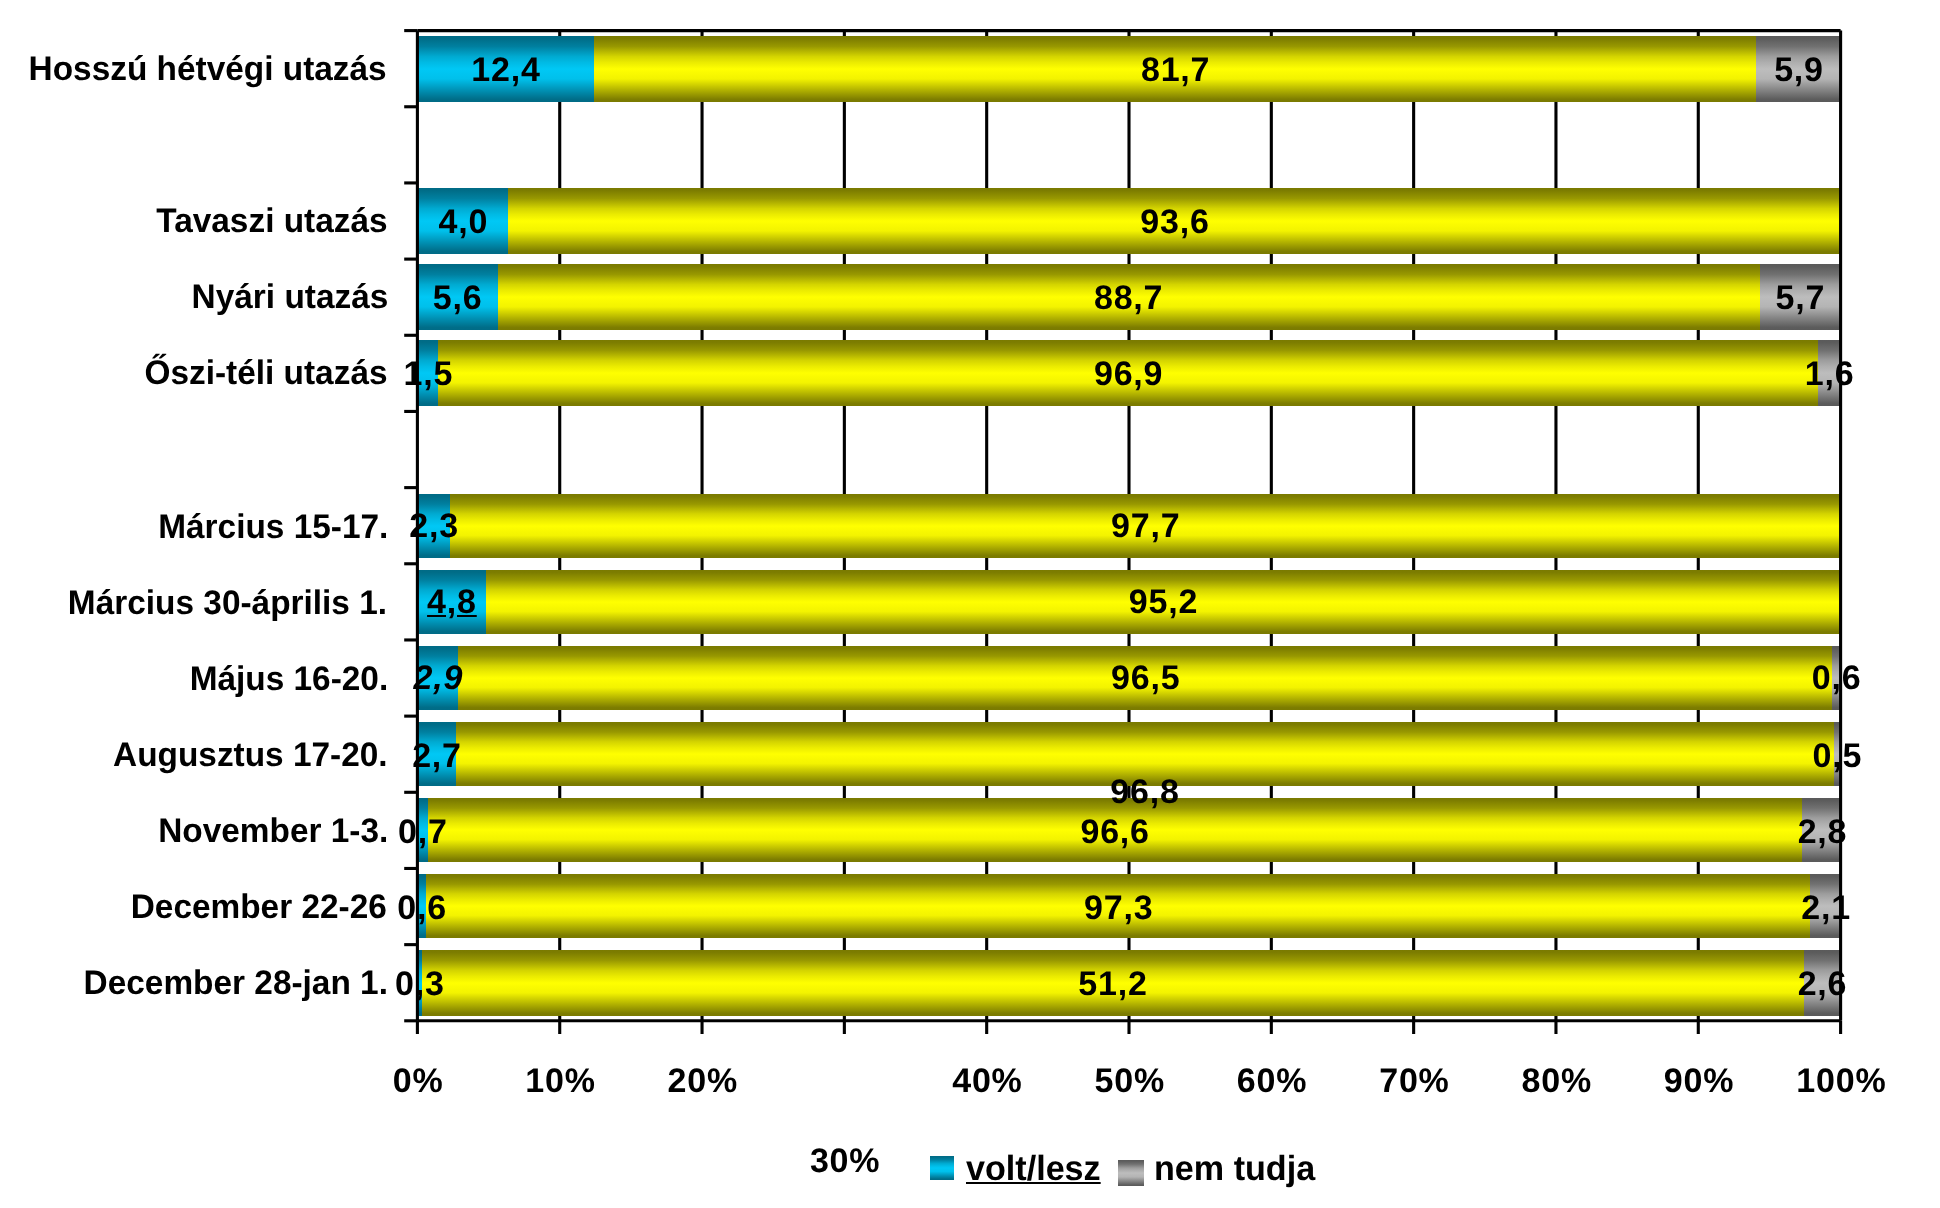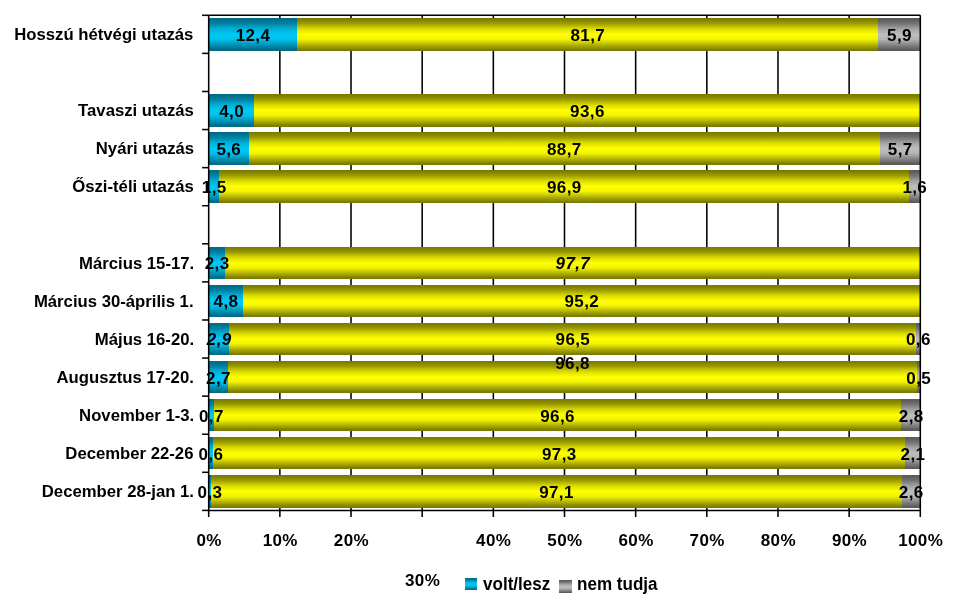--- a/index.html
+++ b/index.html
@@ -124,54 +124,54 @@
       <div class="vlab" style="left: 899.31px; top: 34.74px;">5,9</div>
       <div class="vlab" style="left: 231.47px; top: 110.91px;">4,0</div>
       <div class="vlab" style="left: 587.27px; top: 110.91px;">93,6</div>
       <div class="vlab" style="left: 228.62px; top: 149px;">5,6</div>
       <div class="vlab" style="left: 564.14px; top: 149px;">88,7</div>
       <div class="vlab" style="left: 900.02px; top: 149px;">5,7</div>
       <div class="vlab" style="left: 214.04px; top: 187.08px;">1,5</div>
       <div class="vlab" style="left: 564.14px; top: 187.08px;">96,9</div>
       <div class="vlab" style="left: 914.61px; top: 187.08px;">1,6</div>
       <div class="vlab" style="left: 216.88px; top: 263.25px;">2,3</div>
-      <div class="vlab" style="left: 572.68px; top: 263.25px; font-style: italic;">97,7</div>
-      <div class="vlab" style="left: 225.78px; top: 301.33px;">4,8</div>
+      <div class="vlab" style="left: 572.68px; top: 263.25px;">97,7</div>
+      <div class="vlab" style="left: 225.78px; top: 301.33px; text-decoration: underline;">4,8</div>
       <div class="vlab" style="left: 581.58px; top: 301.33px;">95,2</div>
       <div class="vlab" style="left: 219.02px; top: 339.42px; font-style: italic;">2,9</div>
       <div class="vlab" style="left: 572.68px; top: 339.42px;">96,5</div>
       <div class="vlab" style="left: 918.17px; top: 339.42px;">0,6</div>
       <div class="vlab" style="left: 218.31px; top: 377.5px;">2,7</div>
-      <div class="vlab" style="left: 572.33px; top: 363px; text-align: right;">96,8</div>
+      <div class="vlab" style="left: 572.33px; top: 396px; text-align: right;">96,8</div>
       <div class="vlab" style="left: 918.52px; top: 377.5px;">0,5</div>
       <div class="vlab" style="left: 211.19px; top: 415.59px;">0,7</div>
       <div class="vlab" style="left: 557.38px; top: 415.59px;">96,6</div>
       <div class="vlab" style="left: 911.05px; top: 415.59px;">2,8</div>
       <div class="vlab" style="left: 210.83px; top: 453.67px;">0,6</div>
       <div class="vlab" style="left: 559.16px; top: 453.67px;">97,3</div>
       <div class="vlab" style="left: 912.83px; top: 453.67px;">2,1</div>
       <div class="vlab" style="left: 209.77px; top: 491.76px;">0,3</div>
-      <div class="vlab" style="left: 556.32px; top: 491.76px;">97,1</div>
+      <div class="vlab" style="left: 556.32px; top: 491.76px;">51,2</div>
       <div class="vlab" style="left: 911.05px; top: 491.76px;">2,6</div>
     </div>
   <div id="xaxis">
       <div class="xlab" style="left: 208.7px; top: 531.9px; transform: translateX(-50%);"><span>0%</span></div>
       <div class="xlab" style="left: 279.86px; top: 531.9px; transform: translateX(-50%);"><span>10%</span></div>
       <div class="xlab" style="left: 351.02px; top: 531.9px; transform: translateX(-50%);"><span>20%</span></div>
       <div class="xlab" style="left: 422.18px; top: 531.9px; transform: translateX(-50%); margin-top: 40px;"><span>30%</span></div>
       <div class="xlab" style="left: 493.34px; top: 531.9px; transform: translateX(-50%);"><span>40%</span></div>
       <div class="xlab" style="left: 564.5px; top: 531.9px; transform: translateX(-50%);"><span>50%</span></div>
       <div class="xlab" style="left: 635.66px; top: 531.9px; transform: translateX(-50%); text-decoration: underline;"><span>60%</span></div>
       <div class="xlab" style="left: 706.82px; top: 531.9px; transform: translateX(-50%);"><span>70%</span></div>
       <div class="xlab" style="left: 777.98px; top: 531.9px; transform: translateX(-50%);"><span>80%</span></div>
       <div class="xlab" style="left: 849.14px; top: 531.9px; transform: translateX(-50%);"><span>90%</span></div>
       <div class="xlab" style="left: 920.3px; top: 531.9px; transform: translateX(-50%);"><span>100%</span></div>
     </div>
   <div id="legend" class="legend" style="left: 0px; width: 1124.8px; top: 577.8px; justify-content: center; height: 12.4px;">
-      <div class="lg-item" style="margin-left: 0px;">
+      <div class="lg-item" style="margin-left: 0px; text-decoration: underline;">
         <div class="sw" style="background: linear-gradient(rgb(0, 107, 134) 0%, rgb(0, 109, 136) 4%, rgb(0, 128, 160) 16%, rgb(0, 170, 209) 31%, rgb(0, 186, 228) 40%, rgb(0, 200, 245) 50%, rgb(0, 192, 235) 65%, rgb(0, 140, 174) 84%, rgb(0, 109, 136) 96%, rgb(0, 107, 134) 100%);"></div>
         <span class="lgt">volt/lesz</span>
       </div>
       <div class="lg-item" style="margin-left: 7.2px; align-items: flex-end;">
         <div class="sw" style="background: linear-gradient(rgb(90, 90, 90) 0%, rgb(92, 92, 92) 4%, rgb(113, 113, 113) 16%, rgb(157, 157, 157) 31%, rgb(174, 174, 174) 40%, rgb(189, 189, 189) 50%, rgb(180, 180, 180) 65%, rgb(126, 126, 126) 84%, rgb(92, 92, 92) 96%, rgb(90, 90, 90) 100%);"></div>
         <span class="lgt">nem tudja</span>
       </div>
     </div>
 <svg id="axis-layer" class="axes" width="970" height="604">
       <line x1="202.10" y1="15.30" x2="208.70" y2="15.30" stroke="#000" stroke-width="1.55"></line>

